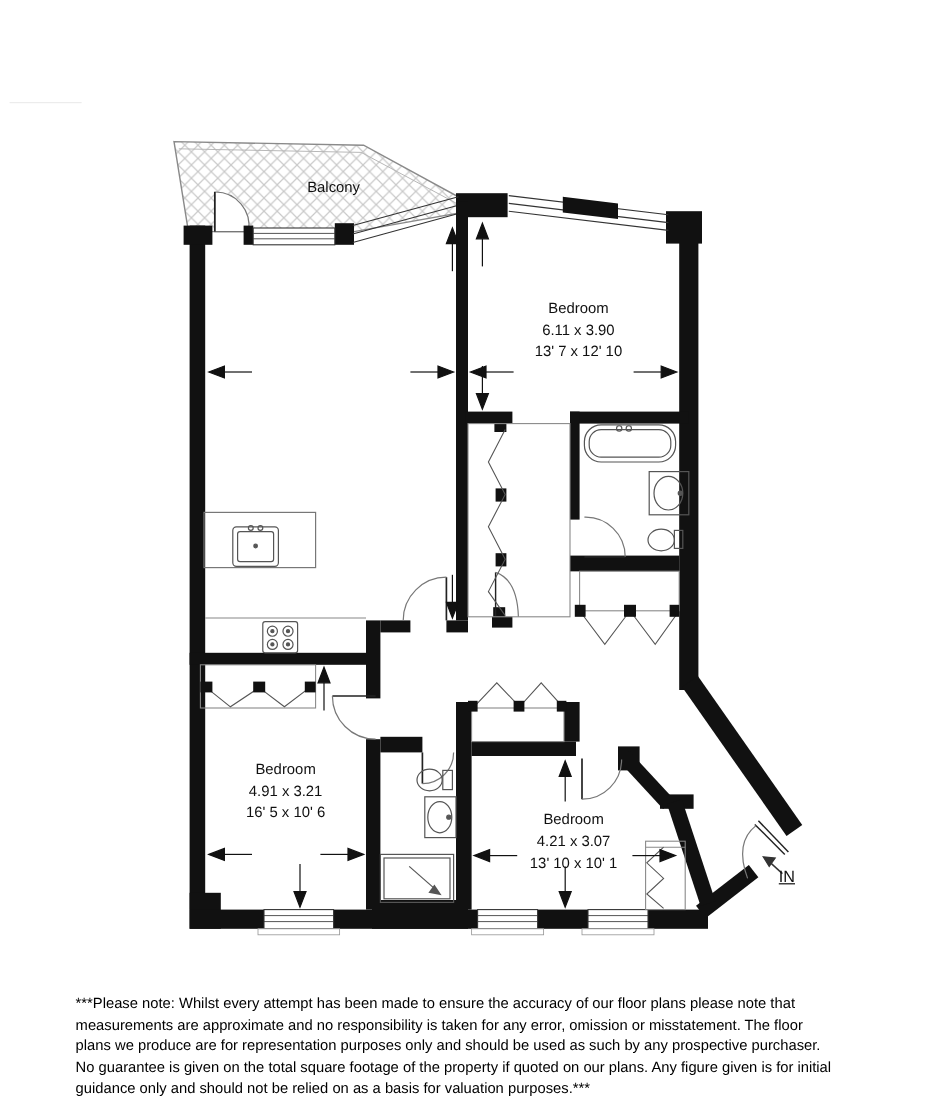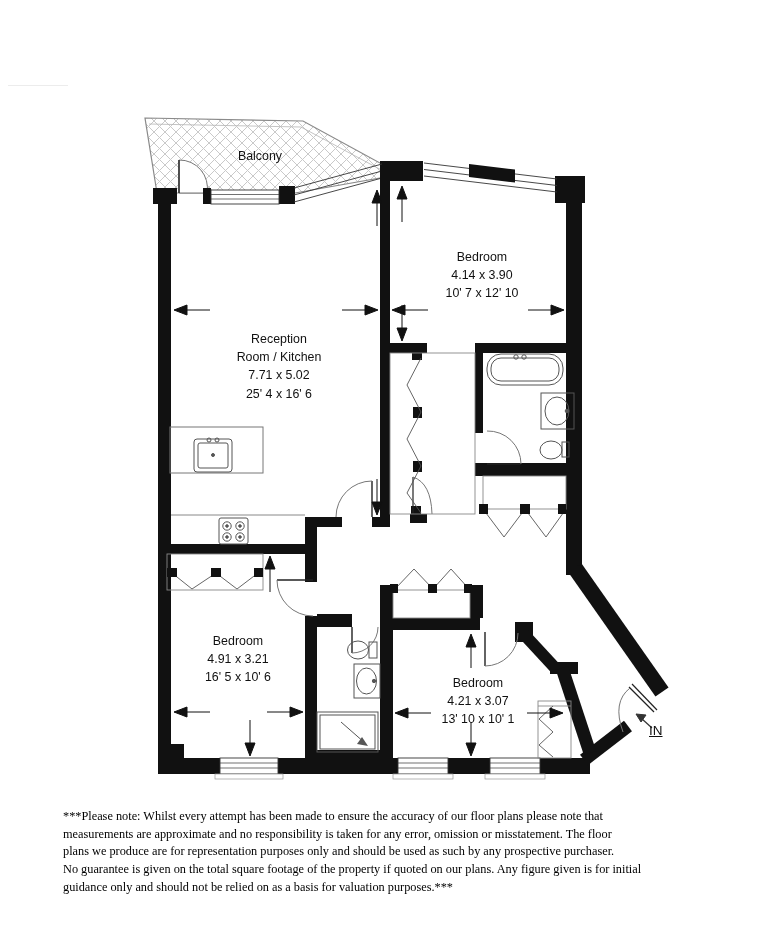--- a/index.html
+++ b/index.html
@@ -4,28 +4,28 @@
 <style>
   html,body{margin:0;padding:0;background:#fff;}
   .page{position:relative;width:780px;height:930px;background:#fff;overflow:hidden;
         font-family:"Liberation Sans",sans-serif;color:#111;}
   .title{position:absolute;left:12px;top:7px;font-size:33px;font-weight:bold;color:#000;
          letter-spacing:-0.5px;white-space:nowrap;}
   .subtitle{position:absolute;left:13px;top:54px;font-size:17.5px;color:#000;white-space:nowrap;}
   .faint-rule{position:absolute;left:8px;top:85px;width:60px;height:1px;background:#ececec;}
   .plan-svg{position:absolute;left:0;top:0;}
   .rlabel{position:absolute;text-align:center;font-size:12.4px;line-height:18.2px;color:#111;}
-  .balcony-label{left:204px;top:147px;width:112px;}
+  .balcony-label{left:222px;top:147px;width:112px;}
   .reception-label{left:206px;top:330px;width:146px;}
   .bed-tr-label{left:409px;top:248px;width:146px;}
   .bed-bl-label{left:165px;top:632px;width:146px;}
   .bed-br-label{left:405px;top:674px;width:146px;}
   .in-label{left:649px;top:722px;width:44px;text-align:left;font-size:13.5px;text-decoration:underline;}
-  .disclaimer{position:absolute;left:63px;top:808px;width:672px;font-size:12.3px;
-              line-height:17.7px;color:#000;white-space:pre-line;font-family:Liberation Serif, serif;}
+  .disclaimer{position:absolute;left:63px;top:828px;width:672px;font-size:12.3px;
+              line-height:17.7px;color:#000;white-space:pre-line;}
 </style>
 </head>
 <body>
 
 <div class="page">
 
   <div class="faint-rule"></div>
 
   <svg class="plan-svg" width="780" height="930" viewBox="0 0 780 930">
     <defs>
@@ -285,31 +285,25 @@
     </g>
 
     <g fill="#333" stroke="#333">
       <path d="M636,714 l10,1 l-5,7 z"></path>
       <line x1="641" y1="718" x2="652" y2="728" stroke-width="1.2"></line>
     </g>
   </svg>
 
   <div class="rlabel balcony-label">Balcony</div>
 
-  <div class="rlabel reception-label">
-    <div>Reception</div>
-    <div>Room / Kitchen</div>
-    <div>7.71 x 5.02</div>
-    <div>25' 4 x 16' 6</div>
-  </div>
 
   <div class="rlabel bed-tr-label">
     <div>Bedroom</div>
-    <div>4.14 x 3.90</div>
-    <div>10' 7 x 12' 10</div>
+    <div>6.11 x 3.90</div>
+    <div>13' 7 x 12' 10</div>
   </div>
 
   <div class="rlabel bed-bl-label">
     <div>Bedroom</div>
     <div>4.91 x 3.21</div>
     <div>16' 5 x 10' 6</div>
   </div>
 
   <div class="rlabel bed-br-label">
     <div>Bedroom</div>

